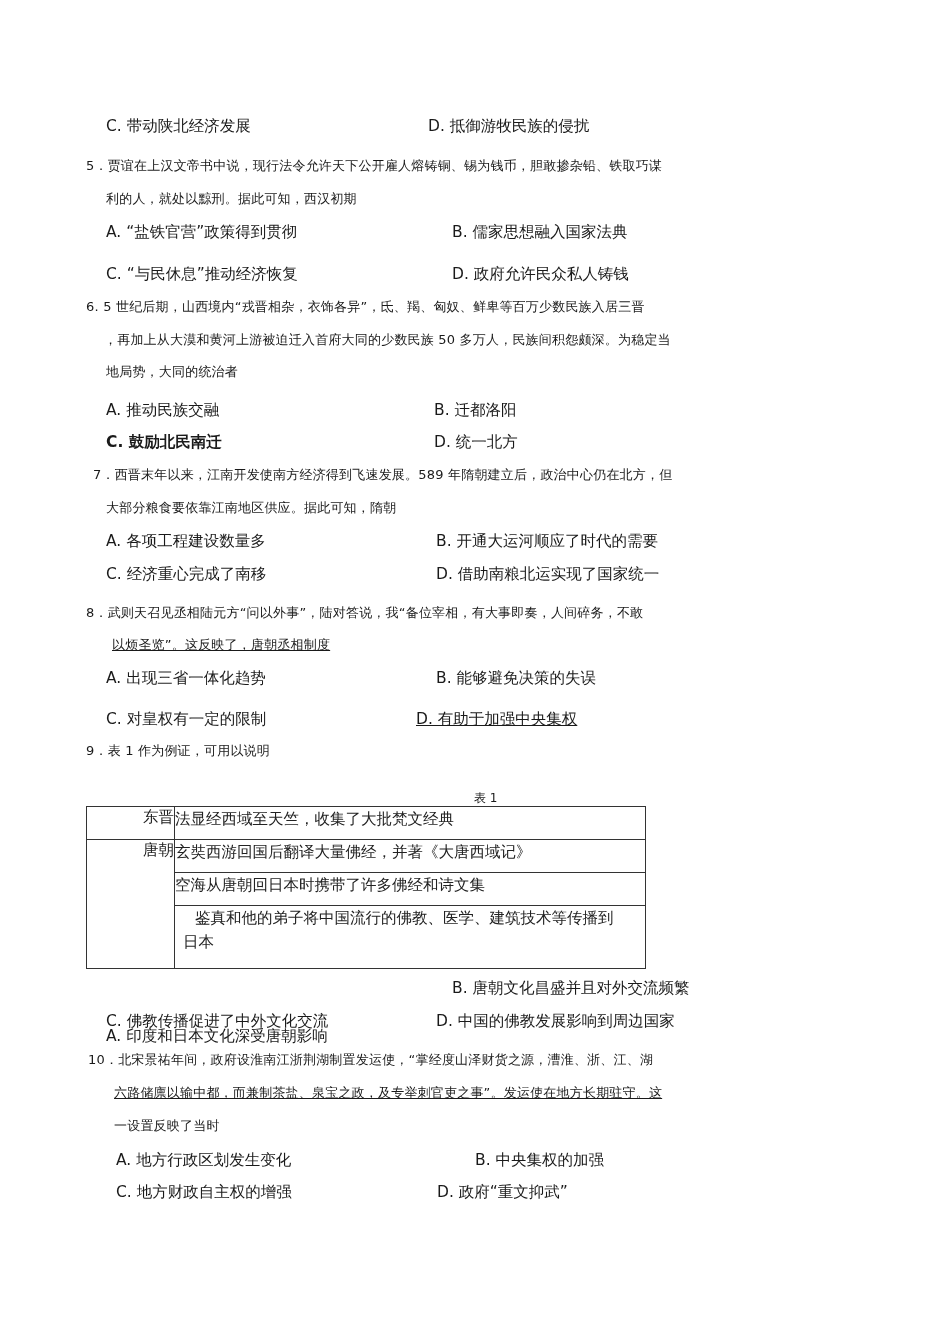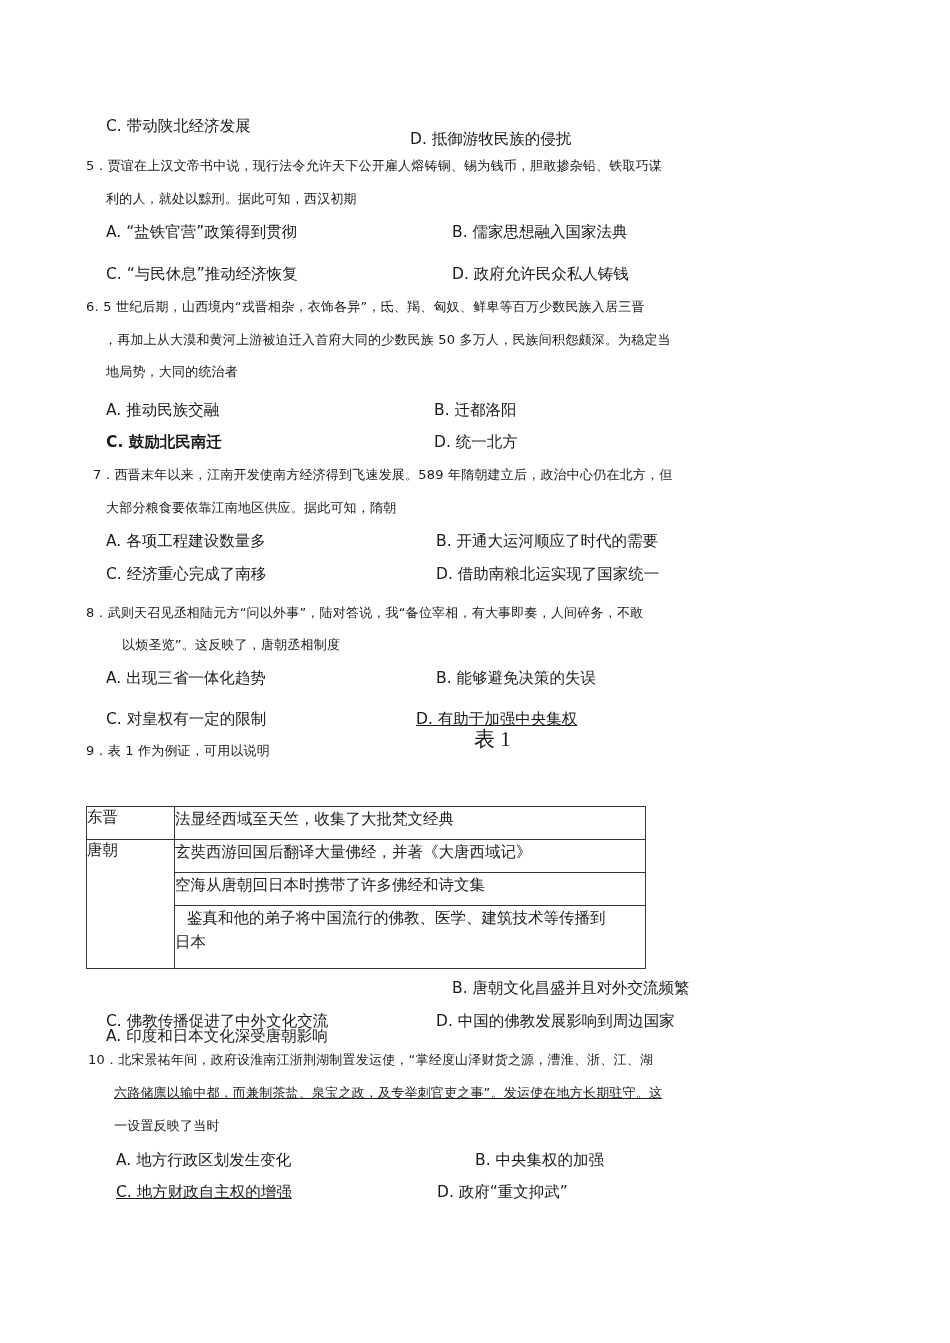--- a/index.html
+++ b/index.html
@@ -1,33 +1,33 @@
 <!DOCTYPE html>
 <html><head>
 <meta charset="utf-8">
 <style>
   html, body { margin:0; padding:0; background:#ffffff; }
   body { width:950px; height:1343px; position:relative; overflow:hidden;
          font-family:"DejaVu Sans", "Liberation Sans", sans-serif; color:#1a1a1a; }
   .line { position:absolute; font-size:13px; line-height:20px; white-space:nowrap; letter-spacing:0.2px; }
   .opt { position:absolute; font-size:15.5px; line-height:20px; white-space:nowrap; }
-  .tbl-caption { position:absolute; font-size:21px; line-height:20px; left:474px; top:729px;font-family:Liberation Serif, serif; }
+  .tbl-caption { position:absolute; font-size:12px; line-height:20px; left:474px; top:788px; }
   table.t1 { position:absolute; left:86px; top:806px; width:560px; border-collapse:collapse;
              font-family:"DejaVu Serif", "Liberation Serif", serif; font-size:15.5px; color:#222; }
   table.t1 td { border:1px solid #333; vertical-align:top; padding:0; }
-  td.era { width:87px; text-align:left; padding-top:2px;margin-top:44px; }
+  td.era { width:87px; text-align:right; padding-top:2px;margin-top:44px; }
   td.evt { padding-left:12px; height:32px; line-height:24px; padding-top:2px; }
-  td.evt.multi { padding-left:0; height:62px; }
+  td.evt.multi { padding-left:8px; height:62px; }
   td.evt.multi span.first { padding-left:12px; }
 </style>
 </head>
 <body>
 
 <div class="opt" style="left:106px; top:116px;">C. 带动陕北经济发展</div>
-<div class="opt" style="left:410px; top:116px;margin-top:13px;">D. 抵御游牧民族的侵扰</div>
+<div class="opt" style="left:428px; top:116px;">D. 抵御游牧民族的侵扰</div>
 
 <div class="line" style="left:86px; top:156px;">5．贾谊在上汉文帝书中说，现行法令允许天下公开雇人熔铸铜、锡为钱币，胆敢掺杂铅、铁取巧谋</div>
 <div class="line" style="left:106px; top:189px;">利的人，就处以黥刑。据此可知，西汉初期</div>
 <div class="opt" style="left:106px; top:222px;">A. “盐铁官营”政策得到贯彻</div>
 <div class="opt" style="left:452px; top:222px;">B. 儒家思想融入国家法典</div>
 <div class="opt" style="left:106px; top:264px;">C. “与民休息”推动经济恢复</div>
 <div class="opt" style="left:452px; top:264px;">D. 政府允许民众私人铸钱</div>
 
 <div class="line" style="left:86px; top:297px;">6. 5 世纪后期，山西境内“戎晋相杂，衣饰各异”，氐、羯、匈奴、鲜卑等百万少数民族入居三晋</div>
 <div class="line" style="left:104px; top:330px;">，再加上从大漠和黄河上游被迫迁入首府大同的少数民族 50 多万人，民族间积怨颇深。为稳定当</div>
@@ -38,21 +38,21 @@
 <div class="opt" style="left:434px; top:432px;">D. 统一北方</div>
 
 <div class="line" style="left:86px; top:465px;margin-left:7px;">7．西晋末年以来，江南开发使南方经济得到飞速发展。589 年隋朝建立后，政治中心仍在北方，但</div>
 <div class="line" style="left:106px; top:498px;">大部分粮食要依靠江南地区供应。据此可知，隋朝</div>
 <div class="opt" style="left:106px; top:531px;">A. 各项工程建设数量多</div>
 <div class="opt" style="left:436px; top:531px;">B. 开通大运河顺应了时代的需要</div>
 <div class="opt" style="left:106px; top:564px;">C. 经济重心完成了南移</div>
 <div class="opt" style="left:436px; top:564px;">D. 借助南粮北运实现了国家统一</div>
 
 <div class="line" style="left:86px; top:603px;">8．武则天召见丞相陆元方“问以外事”，陆对答说，我“备位宰相，有大事即奏，人间碎务，不敢</div>
-<div class="line" style="left:122px; top:635px;">以烦圣览”。这反映了，唐朝丞相制度</div>
+<div class="line" style="left:112px; top:635px;text-decoration:underline;">以烦圣览”。这反映了，唐朝丞相制度</div>
 <div class="opt" style="left:106px; top:668px;">A. 出现三省一体化趋势</div>
 <div class="opt" style="left:436px; top:668px;">B. 能够避免决策的失误</div>
 <div class="opt" style="left:106px; top:709px;">C. 对皇权有一定的限制</div>
 <div class="opt" style="left:416px; top:709px;text-decoration:underline;">D. 有助于加强中央集权</div>
 
 <div class="line" style="left:86px; top:741px;">9．表 1 作为例证，可用以说明</div>
 <div class="tbl-caption">表 1</div>
 
 <table class="t1">
   <tbody>
@@ -79,14 +79,14 @@
 <div class="opt" style="left:106px; top:978px;margin-top:48px;">A. 印度和日本文化深受唐朝影响</div>
 <div class="opt" style="left:452px; top:978px;">B. 唐朝文化昌盛并且对外交流频繁</div>
 <div class="opt" style="left:106px; top:1011px;">C. 佛教传播促进了中外文化交流</div>
 <div class="opt" style="left:436px; top:1011px;">D. 中国的佛教发展影响到周边国家</div>
 
 <div class="line" style="left:88px; top:1050px;">10．北宋景祐年间，政府设淮南江浙荆湖制置发运使，“掌经度山泽财货之源，漕淮、浙、江、湖</div>
 <div class="line" style="left:114px; top:1083px;text-decoration:underline;">六路储廪以输中都，而兼制茶盐、泉宝之政，及专举刺官吏之事”。发运使在地方长期驻守。这</div>
 <div class="line" style="left:114px; top:1116px;">一设置反映了当时</div>
 <div class="opt" style="left:116px; top:1150px;">A. 地方行政区划发生变化</div>
 <div class="opt" style="left:437px; top:1150px;margin-left:38px;">B. 中央集权的加强</div>
-<div class="opt" style="left:116px; top:1182px;text-decoration:underline;">C. 地方财政自主权的增强</div>
+<div class="opt" style="left:116px; top:1182px;">C. 地方财政自主权的增强</div>
 <div class="opt" style="left:437px; top:1182px;">D. 政府“重文抑武”</div>
 
 </body></html>

